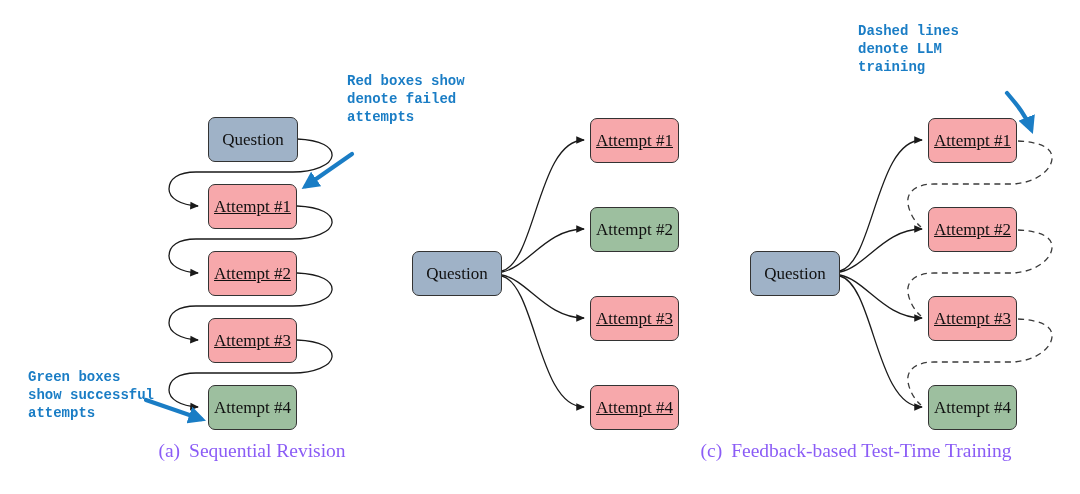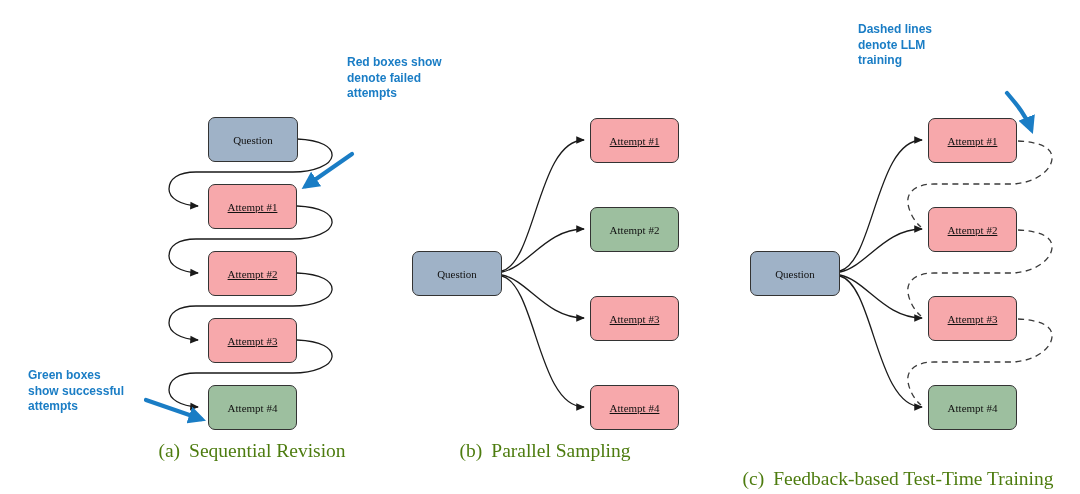--- a/index.html
+++ b/index.html
@@ -42,41 +42,41 @@
   .node{
     position:absolute;
     width:89px;
     height:45px;
     box-sizing:border-box;
     border:1.5px solid var(--border);
     border-radius:7px;
     display:flex;
     align-items:center;
     justify-content:center;
-    font-size:11px;
+    font-size:17px;
     color:#111;
     white-space:nowrap;
   }
   .node.qbox{width:90px;}
   .node.question{background:var(--c-question);}
   .node.failed{background:var(--c-failed);text-decoration:underline;}
   .node.success{background:var(--c-success);}
   .caption{
     position:absolute;
     top:440px;
     transform:translateX(-50%);
     font-size:19.5px;
-    color:#4d7c0f;
+    color:#8b5cf6;
     white-space:nowrap;
   }
   .cap-title{margin-left:9px;}
   .note{
     position:absolute;
-    font-family:Liberation Sans, sans-serif;
-    font-size:12px;
+    font-family:Liberation Mono, monospace;
+    font-size:14px;
     font-weight:600;
     line-height:1.3;
     color:var(--blue);
     white-space:pre-line;
   }
 </style>
 </head>
 <body>
 
 <div class="canvas">
@@ -129,28 +129,25 @@
 
   <div class="node qbox question" style="left: 750px; top: 251px; background: rgb(159, 178, 199);">Question</div>
   <div class="node failed" style="left: 928px; top: 118px; background: rgb(247, 168, 171);">Attempt #1</div>
   <div class="node failed" style="left: 928px; top: 207px; background: rgb(247, 168, 171);">Attempt #2</div>
   <div class="node failed" style="left: 928px; top: 296px; background: rgb(247, 168, 171);">Attempt #3</div>
   <div class="node success" style="left: 928px; top: 385px; background: rgb(157, 191, 159);">Attempt #4</div>
 
   <div class="caption" style="left:252px;">
     <span class="cap-label">(a)</span><span class="cap-title">Sequential Revision</span>
   </div>
-  <div class="caption" style="left:545px;">
-    <span class="cap-label">(b)</span><span class="cap-title">Parallel Sampling</span>
-  </div>
-  <div class="caption" style="left:898px;margin-top:28px;">
+  <div class="caption" style="left:856px;">
     <span class="cap-label">(c)</span><span class="cap-title">Feedback-based Test-Time Training</span>
   </div>
 
-  <div class="note" style="left:347px;top:55px;">Red boxes show
+  <div class="note" style="left:347px;top:72px;">Red boxes show
 denote failed
 attempts</div>
   <div class="note" style="left:28px;top:368px;">Green boxes
 show successful
 attempts</div>
   <div class="note" style="left:858px;top:22px;">Dashed lines
 denote LLM
 training</div>
 
 </div>

